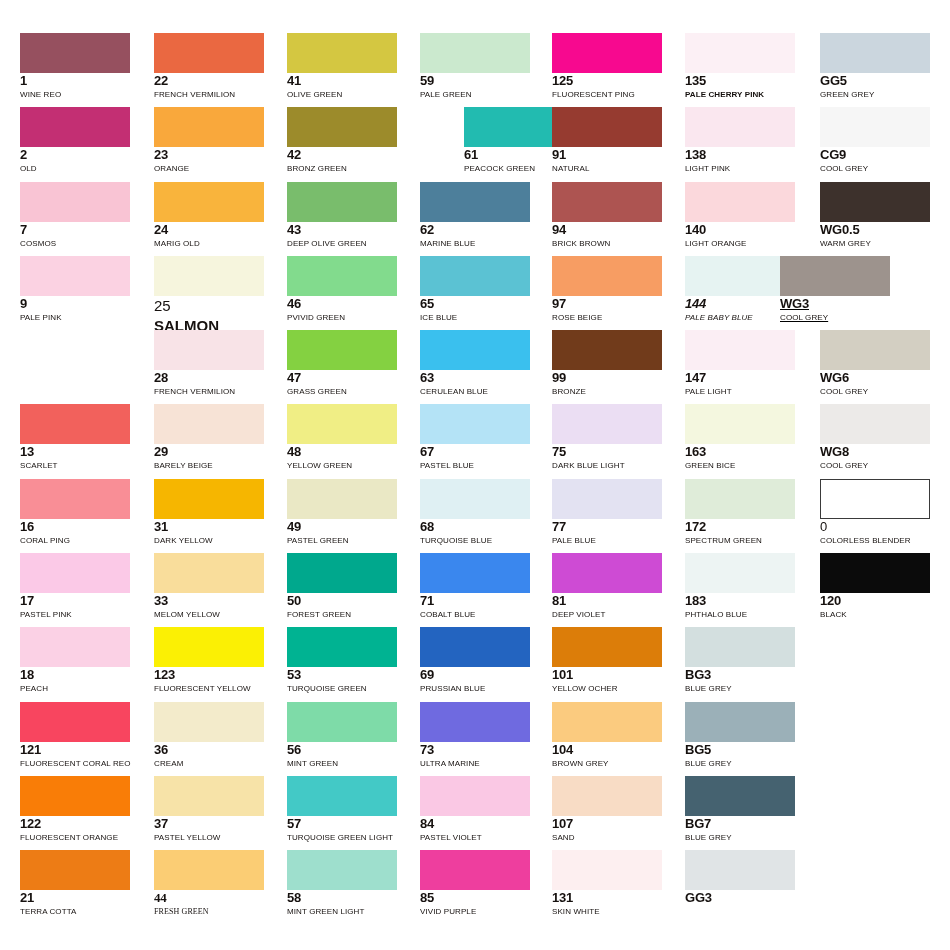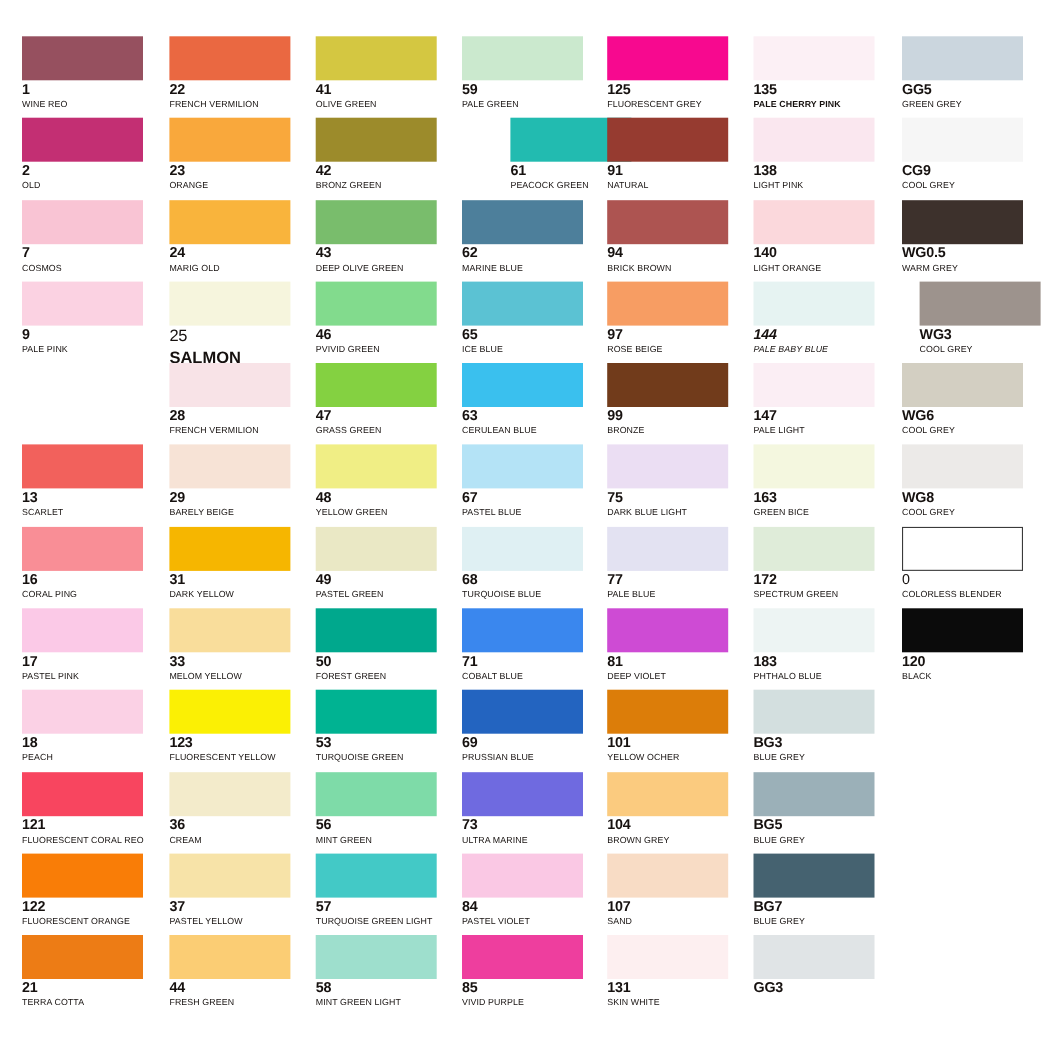--- a/index.html
+++ b/index.html
@@ -178,21 +178,21 @@
     <div class="swatch-cell" style="left: 154px; top: 702px;">
       <div class="swatch-chip" style="background: rgb(243, 235, 203);"></div>
       <div class="swatch-code">36</div>
       <div class="swatch-name">CREAM</div>
     </div>
     <div class="swatch-cell" style="left: 154px; top: 776px;">
       <div class="swatch-chip" style="background: rgb(247, 227, 168);"></div>
       <div class="swatch-code">37</div>
       <div class="swatch-name">PASTEL YELLOW</div>
     </div>
-    <div class="swatch-cell" style="left: 154px; top: 850px;">
+    <div class="swatch-cell" style="left: 154px; top: 850px; font-family: Liberation Serif, serif;">
       <div class="swatch-chip" style="background: rgb(251, 205, 116);"></div>
       <div class="swatch-code">44</div>
       <div class="swatch-name">FRESH GREEN</div>
     </div>
     <div class="swatch-cell" style="left: 287px; top: 33px;">
       <div class="swatch-chip" style="background: rgb(212, 199, 65);"></div>
       <div class="swatch-code">41</div>
       <div class="swatch-name">OLIVE GREEN</div>
     </div>
     <div class="swatch-cell" style="left: 287px; top: 107px;">
@@ -306,21 +306,21 @@
       <div class="swatch-name">PASTEL VIOLET</div>
     </div>
     <div class="swatch-cell" style="left: 420px; top: 850px;">
       <div class="swatch-chip" style="background: rgb(238, 62, 158);"></div>
       <div class="swatch-code">85</div>
       <div class="swatch-name">VIVID PURPLE</div>
     </div>
     <div class="swatch-cell" style="left: 552px; top: 33px;">
       <div class="swatch-chip" style="background: rgb(247, 9, 143);"></div>
       <div class="swatch-code">125</div>
-      <div class="swatch-name">FLUORESCENT GREY</div>
+      <div class="swatch-name">FLUORESCENT PING</div>
     </div>
     <div class="swatch-cell" style="left: 552px; top: 107px;">
       <div class="swatch-chip" style="background: rgb(150, 59, 48);"></div>
       <div class="swatch-code">91</div>
       <div class="swatch-name">NATURAL</div>
     </div>
     <div class="swatch-cell" style="left: 552px; top: 182px;">
       <div class="swatch-chip" style="background: rgb(173, 84, 81);"></div>
       <div class="swatch-code">94</div>
       <div class="swatch-name">BRICK BROWN</div>
@@ -438,21 +438,21 @@
     <div class="swatch-cell" style="left: 820px; top: 107px;">
       <div class="swatch-chip" style="background: rgb(246, 246, 246);"></div>
       <div class="swatch-code">CG9</div>
       <div class="swatch-name">COOL GREY</div>
     </div>
     <div class="swatch-cell" style="left: 820px; top: 182px;">
       <div class="swatch-chip" style="background: rgb(61, 49, 44);"></div>
       <div class="swatch-code">WG0.5</div>
       <div class="swatch-name">WARM GREY</div>
     </div>
-    <div class="swatch-cell" style="left: 836px; top: 256px;">
+    <div class="swatch-cell" style="left: 780px; top: 256px; text-decoration: underline;">
       <div class="swatch-chip" style="background: rgb(157, 147, 141);"></div>
       <div class="swatch-code">WG3</div>
       <div class="swatch-name">COOL GREY</div>
     </div>
     <div class="swatch-cell" style="left: 820px; top: 330px;">
       <div class="swatch-chip" style="background: rgb(211, 207, 194);"></div>
       <div class="swatch-code">WG6</div>
       <div class="swatch-name">COOL GREY</div>
     </div>
     <div class="swatch-cell" style="left: 820px; top: 404px;">

